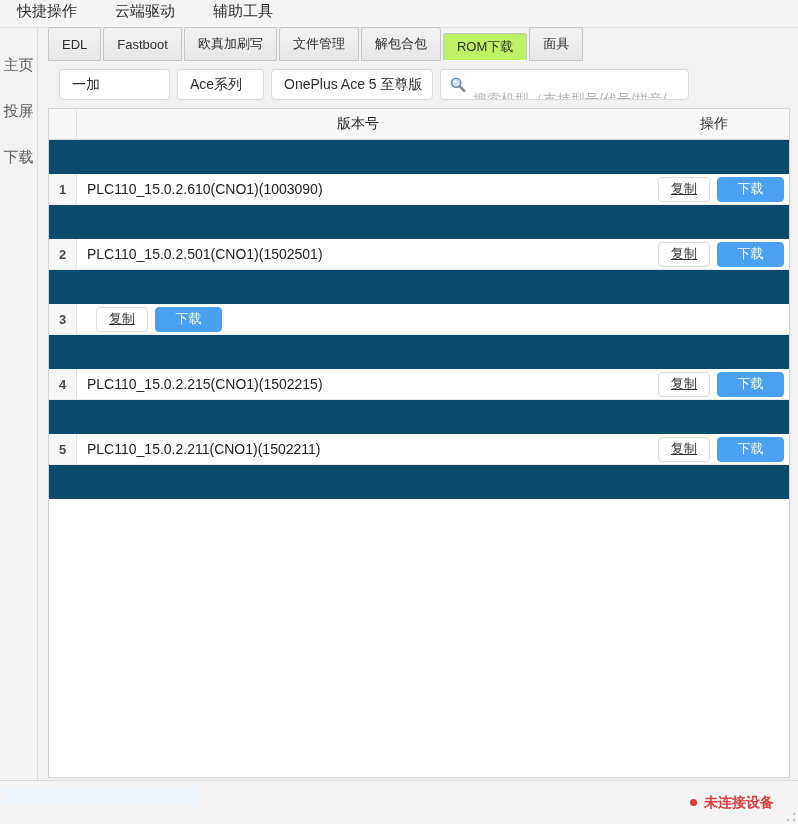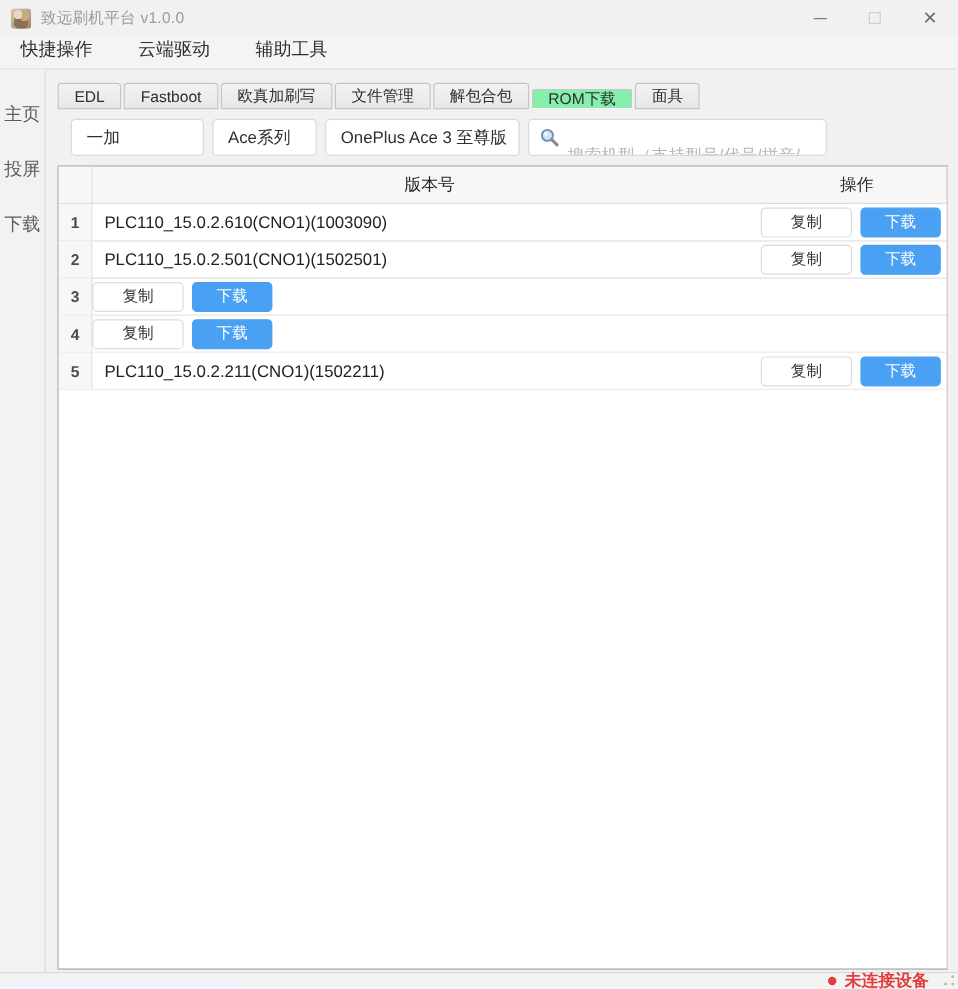--- a/index.html
+++ b/index.html
@@ -37,26 +37,26 @@
   .body { flex:1 1 auto; display:flex; min-height:0; }
   .sidebar { width:38px; border-right:1px solid #dcdcdc; background:#f1f2f3;
              display:flex; flex-direction:column; align-items:center; padding-top:28px; }
   .side-item { font-size:15px; color:#5c5c5c; margin-bottom:27px; cursor:default; white-space:nowrap; }
 
   .main { flex:1 1 auto; display:flex; flex-direction:column; padding:0 8px 2px 10px; min-height:0; }
 
   
   .tabbar { display:flex; align-items:flex-end; margin-top:5px; height:28px; flex:0 0 auto; }
   .tab {
-    height:22px; padding:0 13px; display:flex; align-items:center;
+    height:34px; padding:0 13px; display:flex; align-items:center;
     font-size:13px; color:#2e2e2e; background:linear-gradient(#f2f2f2,#e7e7e7);
     border:1px solid #c6c6c6; border-radius:3px 3px 0 0; margin-right:2px; cursor:default;
     position:relative; white-space:nowrap;
   }
-  .tab.active { background:#86efac; height:17px; border-bottom:1px solid #fff; z-index:2; }
+  .tab.active { background:#bef264; height:28px; border-bottom:1px solid #fff; z-index:2; }
 
   
   .filters { display:flex; align-items:flex-start; margin:8px 0 8px 0; flex:0 0 auto;padding-left:11px; }
   .select-box {
     height:31px; background:#fff; border:1px solid #d6d9dd; border-radius:4px;
     display:flex; align-items:center; padding:0 12px; font-size:14px; color:#2f2f2f;
     margin-right:7px; cursor:default; white-space:nowrap;
   }
   .sel-brand { width:111px; }
   .sel-series { width:87px; }
@@ -66,74 +66,59 @@
     display:flex; align-items:center; padding:0 8px; overflow:hidden;
   }
   .search-box svg { flex:0 0 auto; margin-right:6px; }
   .search-input {
     border:none; outline:none; flex:1 1 auto; font-size:14px; color:#333; min-width:0;
     font-family:"Liberation Sans","DejaVu Sans",sans-serif; background:transparent;margin-top:28px;
   }
   .search-input::placeholder { color:#b4b4b4; }
 
   
-  .table-wrap { flex:1 1 auto; border:1px solid #d4d4d4; background:#737373;
-                display:flex; flex-direction:column; min-height:0; }
+  .table-wrap { flex:1 1 auto; border:1px solid #d4d4d4; background:#0c4a6e;
+                display:flex; flex-direction:column; min-height:0;gap:34px; }
   .t-header { display:flex; height:31px; background:#f7f7f7; border-bottom:1px solid #dcdcdc;
               font-size:14px; color:#2e2e2e; flex:0 0 auto; }
   .t-row { display:flex; height:31px; border-bottom:1px solid #ececec; background:#fff;
            font-size:14px; flex:0 0 auto; }
   .c-idx { flex:0 0 28px; display:flex; align-items:center; justify-content:center;
            background:#f7f7f7; border-right:1px solid #e3e3e3; color:#4a4a4a; font-weight:bold; font-size:13px; }
   .t-header .c-idx { font-weight:normal; }
   .c-ver { flex:1 1 auto; display:flex; align-items:center; padding-left:10px; color:#222; }
   .t-header .c-ver { justify-content:center; padding-left:0; }
   .c-act { flex:0 0 150px; display:flex; align-items:center; justify-content:flex-end; padding-right:5px; }
   .t-header .c-act { justify-content:center; padding-right:0; }
   .btn { height:25px; border-radius:4px; font-size:13px; display:flex; align-items:center;
          justify-content:center; cursor:pointer; font-family:inherit; }
-  .btn-copy { width:76px; background:#fff; border:1px solid #dcdcdc; color:#333; margin-right:7px; }
+  .btn-copy { width:52px; background:#fff; border:1px solid #dcdcdc; color:#333; margin-right:7px;text-decoration:underline; }
   .btn-dl { width:67px; background:#4aa0f2; border:1px solid #4aa0f2; color:#fff; }
   .t-filler { flex:1 1 auto; background:#fff; }
 
   
-  .statusbar { height:14px; flex:0 0 auto; border-top:1px solid #d9d9d9; background:#f3f3f3;
+  .statusbar { height:44px; flex:0 0 auto; border-top:1px solid #d9d9d9; background:#f3f3f3;
                display:flex; align-items:center; position:relative; }
   .progress-area { position:absolute; left:3px; top:6px; width:195px; height:18px;
                    background:#eff5fd; border-radius:3px; }
   .device-status { margin-left:auto; margin-right:24px; display:flex; align-items:center;
                    font-size:14px; color:#e23c3c; font-weight:bold; }
   .status-dot { width:7px; height:7px; border-radius:50%; background:#e23c3c; margin-right:7px; }
   .resize-grip { position:absolute; right:2px; bottom:2px; width:10px; height:10px;
     background:
       radial-gradient(circle at 8px 2px,#bdbdbd 1px,transparent 1.4px),
       radial-gradient(circle at 8px 8px,#bdbdbd 1px,transparent 1.4px),
       radial-gradient(circle at 2px 8px,#bdbdbd 1px,transparent 1.4px);
   }
 </style>
 </head>
 <body>
 
 <div class="window">
 
-  <div class="titlebar">
-    <div class="app-icon"></div>
-    <div class="title-text">致远刷机平台 v1.0.0</div>
-    <div class="win-controls">
-      <div class="win-btn min">
-          <span></span>
-        </div>
-      <div class="win-btn max">
-          <span></span>
-        </div>
-      <div class="win-btn close">
-          <span>✕</span>
-        </div>
-    </div>
-  </div>
 
   <div class="menubar">
     <div class="menu-item">快捷操作</div>
     <div class="menu-item">云端驱动</div>
     <div class="menu-item">辅助工具</div>
   </div>
 
   <div class="body">
 
     <div class="sidebar">
@@ -150,21 +135,21 @@
         <div class="tab">欧真加刷写</div>
         <div class="tab">文件管理</div>
         <div class="tab">解包合包</div>
         <div class="tab active">ROM下载</div>
         <div class="tab">面具</div>
       </div>
 
       <div class="filters">
         <div class="select-box sel-brand">一加</div>
         <div class="select-box sel-series">Ace系列</div>
-        <div class="select-box sel-model">OnePlus Ace 3 至尊版</div>
+        <div class="select-box sel-model">OnePlus Ace 5 至尊版</div>
         <div class="search-box">
           <svg width="18" height="18" viewBox="0 0 18 18">
             <circle cx="7.2" cy="6.8" r="4.6" fill="#cfe3f6" stroke="#6e90ad" stroke-width="1.6"></circle>
             <circle cx="5.8" cy="5.4" r="1.6" fill="#eef6fd" stroke="none"></circle>
             <line x1="10.8" y1="10.4" x2="15.2" y2="14.8" stroke="#8a8a8a" stroke-width="2.6" stroke-linecap="round"></line>
           </svg>
           <input class="search-input" type="text" placeholder="搜索机型（支持型号/代号/拼音/..." style="">
         </div>
       </div>
 
@@ -193,20 +178,21 @@
         </div>
         <div class="t-row">
           <div class="c-idx">3</div>
           <div class="c-act">
             <div class="btn btn-copy">复制</div>
             <div class="btn btn-dl">下载</div>
           </div>
         </div>
         <div class="t-row">
           <div class="c-idx">4</div>
+          <div class="c-ver">PLC110_15.0.2.215(CNO1)(1502215)</div>
           <div class="c-act">
             <div class="btn btn-copy">复制</div>
             <div class="btn btn-dl">下载</div>
           </div>
         </div>
         <div class="t-row">
           <div class="c-idx">5</div>
           <div class="c-ver">PLC110_15.0.2.211(CNO1)(1502211)</div>
           <div class="c-act">
             <div class="btn btn-copy">复制</div>

